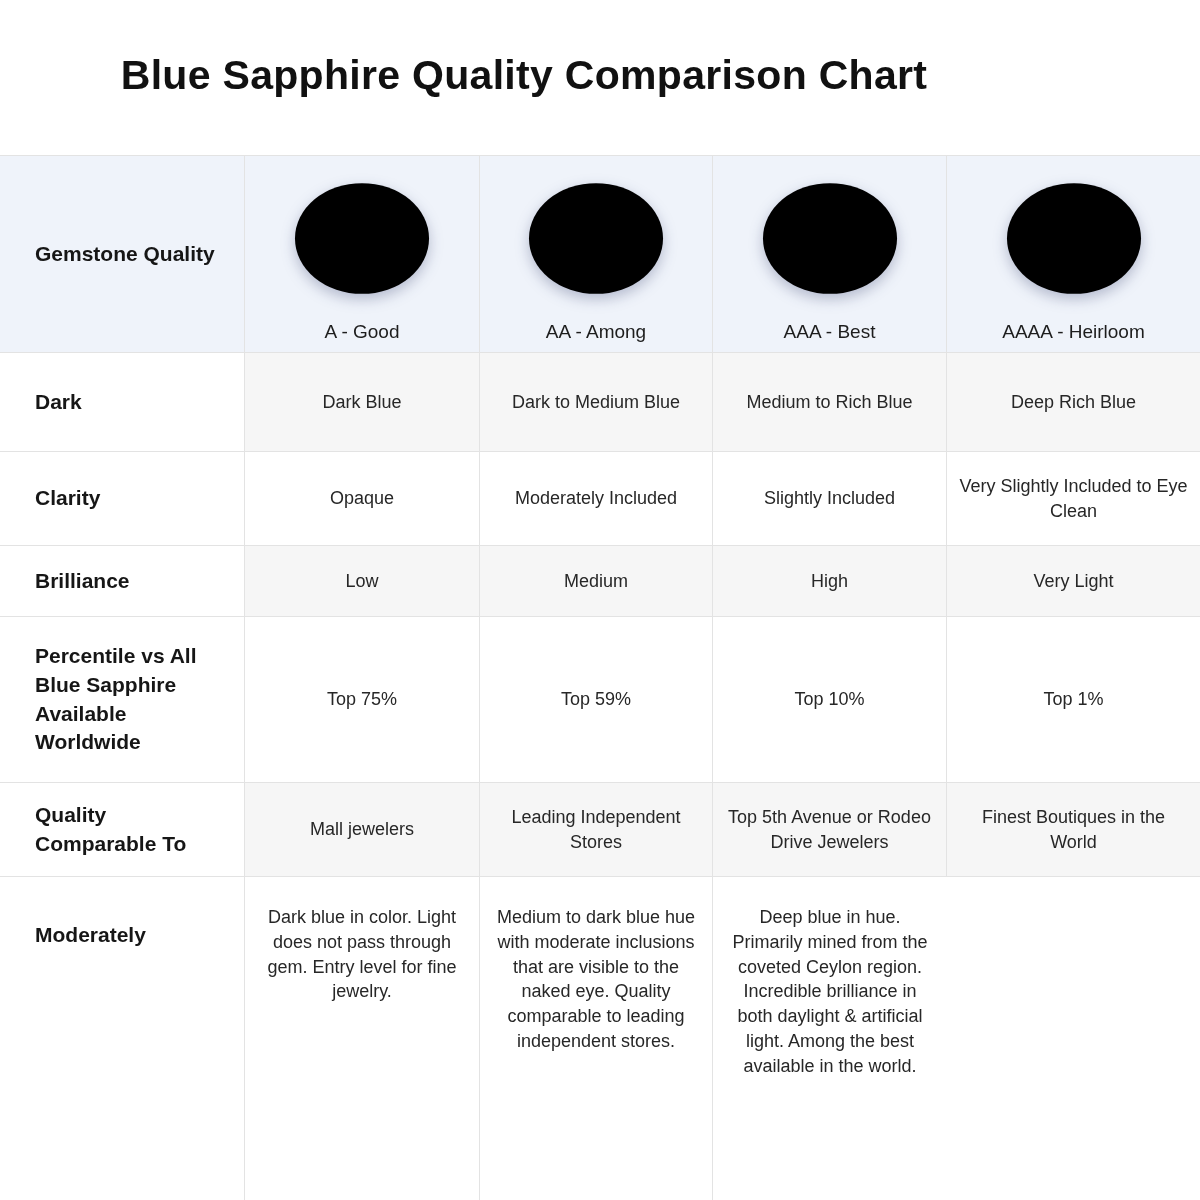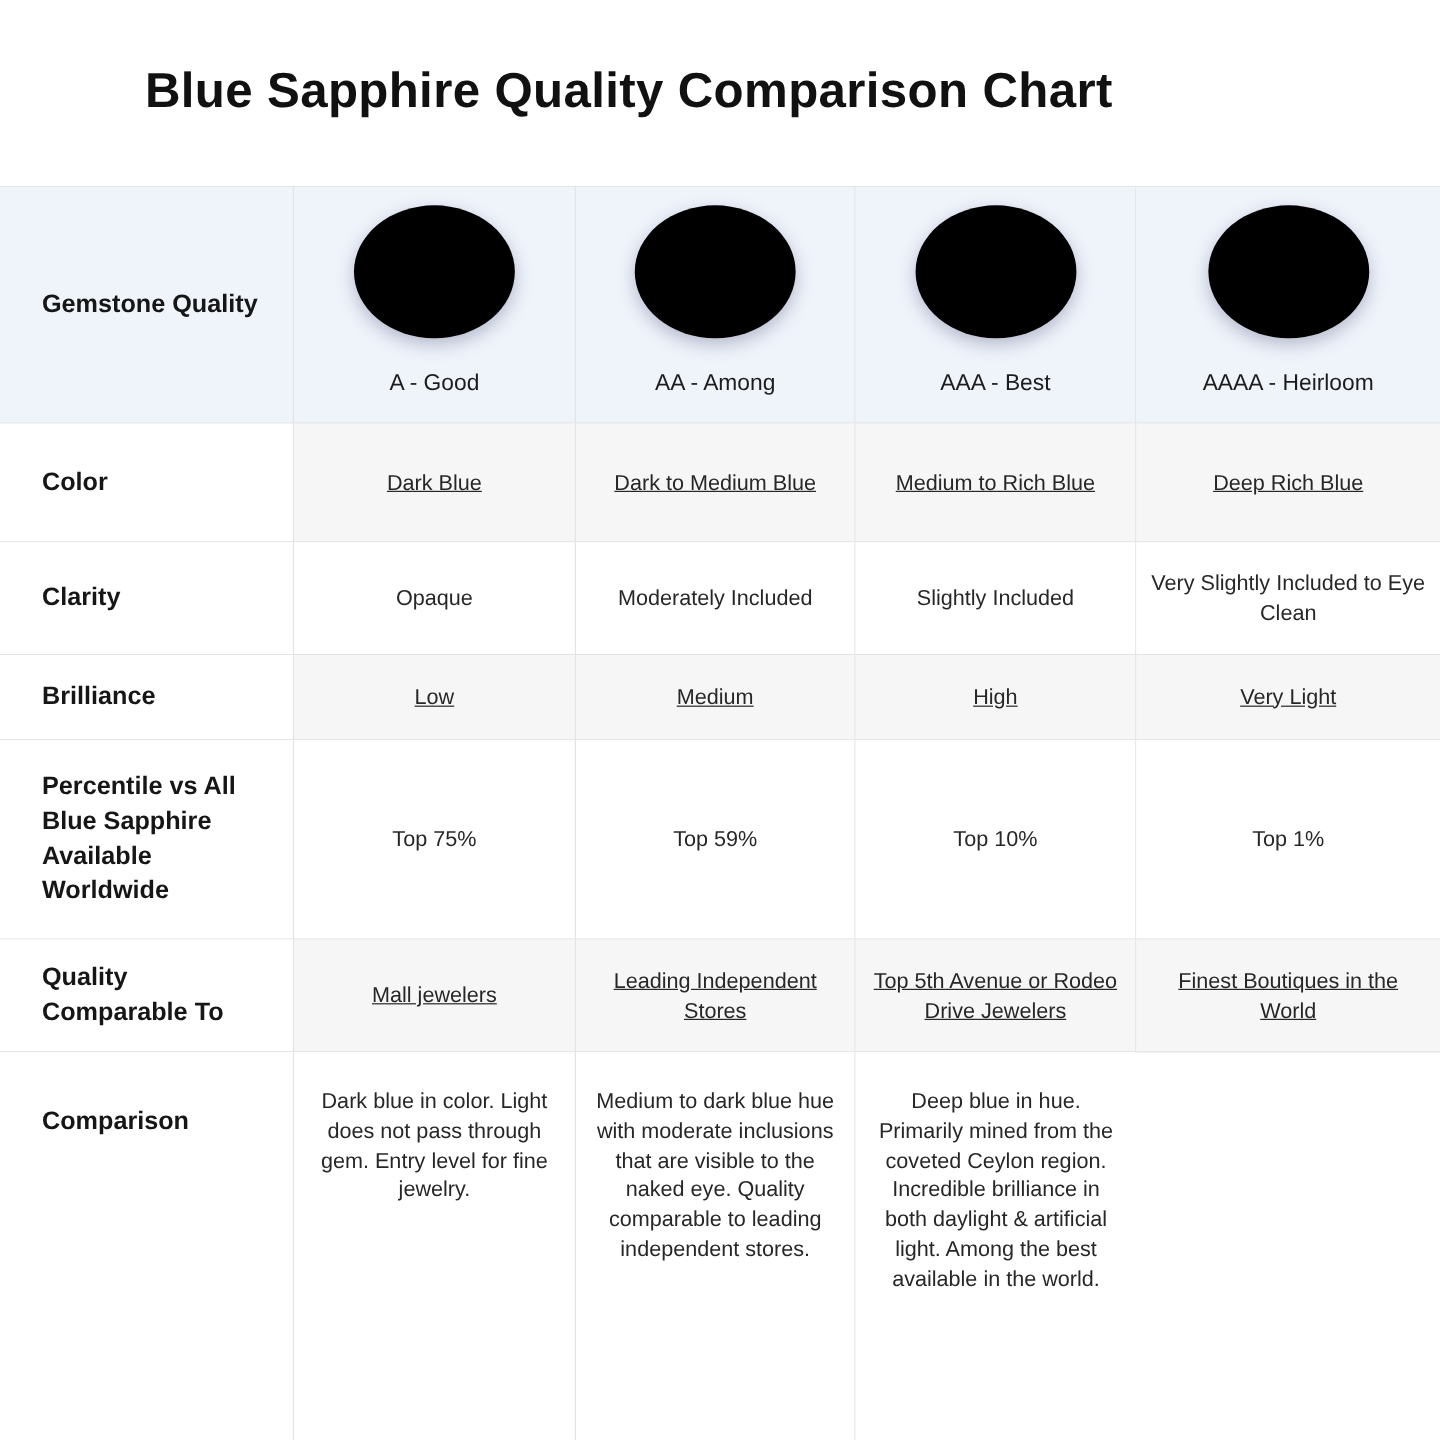--- a/index.html
+++ b/index.html
@@ -22,22 +22,22 @@
   }
   .cell{
     border-right:1px solid var(--border,#e3e3e3);
     border-bottom:1px solid var(--border,#e3e3e3);
     display:flex;align-items:center;justify-content:center;
     text-align:center;font-size:18px;line-height:1.38;color:#272727;
     padding:6px 12px;box-sizing:border-box;background:#fff;
   }
   .cell.last-col{border-right:none;}
   .cell.last-row{border-bottom:none;}
-  .cell.head{background:var(--header_bg,#eff3fa);flex-direction:column;justify-content:flex-start;padding-top:14px;}
-  .cell.stripe{background:var(--stripe_bg,#f6f6f6);text-decoration:underline;}
+  .cell.head{background:var(--header_bg,#eff3fa);flex-direction:column;justify-content:flex-start;padding-top:26px;}
+  .cell.stripe{background:var(--stripe_bg,#f6f6f6);}
   .cell.rowlabel{
     justify-content:flex-start;text-align:left;
     font-weight:700;font-size:21px;color:#161616;
     padding-left:35px;padding-right:28px;background:#fff;
   }
   .cell.corner{background:var(--header_bg,#eff3fa);}
   .cell.top-align{align-items:flex-start;padding-top:28px;}
   .cell.rowlabel.top-align{padding-top:44px;}
   .grade-label{margin-top:24px;font-size:19px;color:#1d1d1d;font-weight:400;}
   .gem{width:136px;height:113px;filter:drop-shadow(0 5px 7px rgba(25,35,90,.28));}
@@ -87,21 +87,21 @@
       </svg>
     <div class="grade-label">AAA - Best</div>
   </div>
   <div class="cell head last-col">
     <svg class="gem" viewBox="0 0 140 116" style="--g-dark: #081c7a; --g-base: #0f35c0; --g-light: #2350e2; --g-deep: #0a2a9e; --g-table: #0d2fb2;">
         <use href="#gem-shape"></use>
       </svg>
     <div class="grade-label">AAAA - Heirloom</div>
   </div>
 
-  <div class="cell rowlabel">Color</div>
+  <div class="cell rowlabel">Dark</div>
   <div class="cell stripe">Dark Blue</div>
   <div class="cell stripe">Dark to Medium Blue</div>
   <div class="cell stripe">Medium to Rich Blue</div>
   <div class="cell stripe last-col">Deep Rich Blue</div>
 
   <div class="cell rowlabel">Clarity</div>
   <div class="cell">Opaque</div>
   <div class="cell">Moderately Included</div>
   <div class="cell">Slightly Included</div>
   <div class="cell last-col">Very Slightly Included to Eye Clean</div>
@@ -117,18 +117,18 @@
   <div class="cell">Top 59%</div>
   <div class="cell">Top 10%</div>
   <div class="cell last-col">Top 1%</div>
 
   <div class="cell rowlabel">Quality Comparable To</div>
   <div class="cell stripe">Mall jewelers</div>
   <div class="cell stripe">Leading Independent Stores</div>
   <div class="cell stripe">Top 5th Avenue or Rodeo Drive Jewelers</div>
   <div class="cell stripe last-col">Finest Boutiques in the World</div>
 
-  <div class="cell rowlabel top-align last-row">Comparison</div>
+  <div class="cell rowlabel top-align last-row">Moderately</div>
   <div class="cell top-align last-row">Dark blue in color. Light does not pass through gem. Entry level for fine jewelry.</div>
   <div class="cell top-align last-row">Medium to dark blue hue with moderate inclusions that are visible to the naked eye. Quality comparable to leading independent stores.</div>
   <div class="cell top-align last-row last-col">Deep blue in hue. Primarily mined from the coveted Ceylon region. Incredible brilliance in both daylight &amp; artificial light. Among the best available in the world.</div>
 
 </div>
 
 </body></html>

